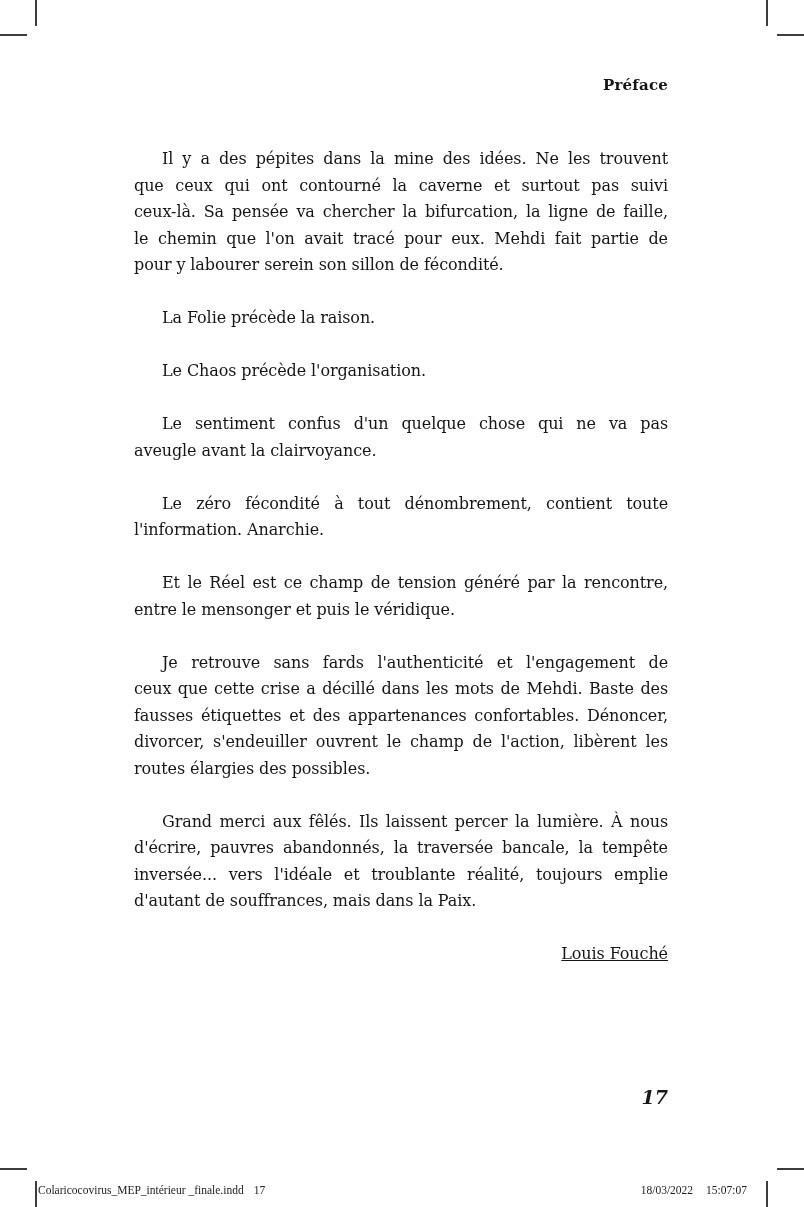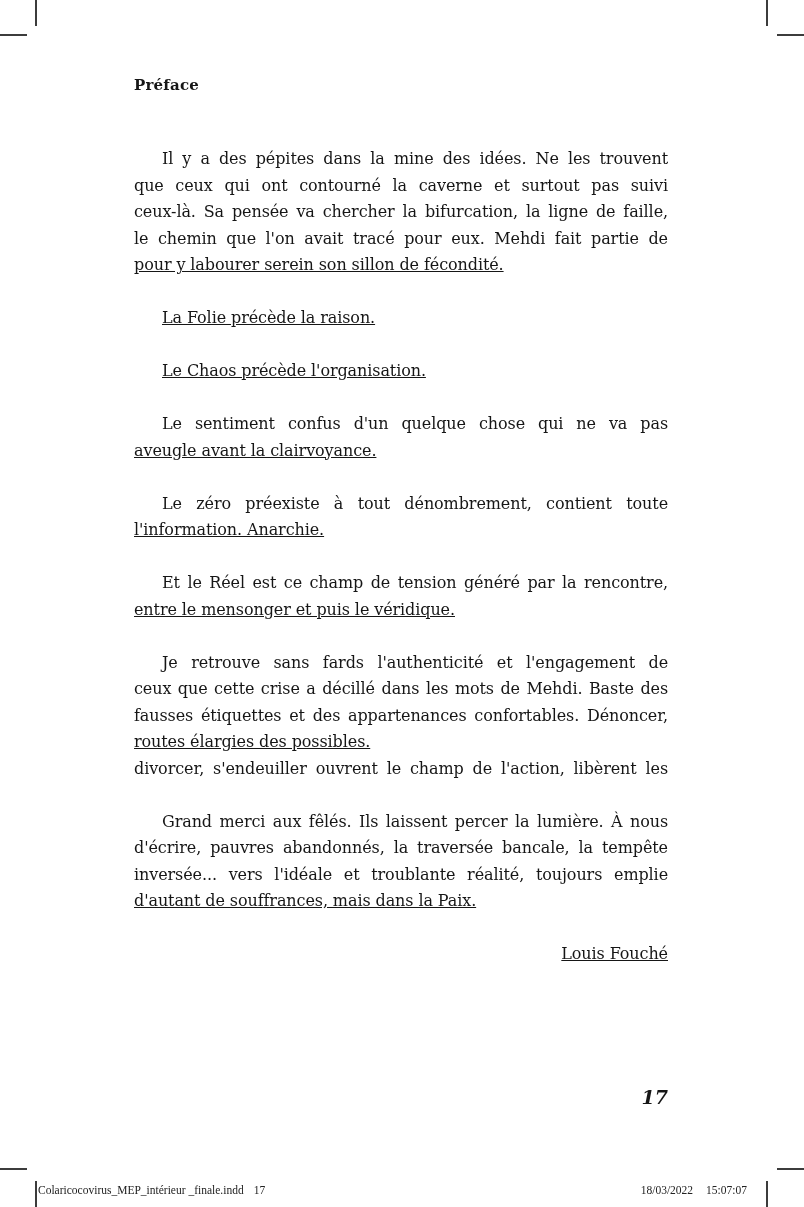--- a/index.html
+++ b/index.html
@@ -23,37 +23,38 @@
   .cm.tr-h { right: 0; top: 34px; }
   .cm.bl-v { left: 35px; bottom: 0; }
   .cm.bl-h { left: 0; top: 1168px; }
   .cm.br-v { left: 766px; bottom: 0; }
   .cm.br-h { right: 0; top: 1168px; }
 
   
   .running-head {
     position: absolute;
     left: 134px; top: 76px; width: 534px;
+    text-align: right;
     font-size: 15px;
     font-weight: bold;
     letter-spacing: 0.2px;
   }
 
   
   .body-text {
     position: absolute;
     left: 134px; top: 146px; width: 534px;
     font-size: 16px;
     line-height: 26.5px;
     letter-spacing: -0.1px;
   }
   .paragraph { margin: 0 0 26.5px 0; }
   .pline { text-align: justify; text-align-last: justify; }
   .pline.first { text-indent: 28px; }
-  .pline.last { text-align-last: left; text-decoration: underline; }
+  .pline.last { text-align-last: left; }
   .signature { text-align: right; text-decoration: underline; }
 
   
   .page-number {
     position: absolute;
     left: 134px; top: 1086px; width: 534px;
     text-align: right;
     font-style: italic;
     font-weight: 600;
     font-size: 19px;
@@ -102,33 +103,33 @@
           <div class="pline first last">La Folie précède la raison.</div>
         </div>
         <div class="paragraph">
           <div class="pline first last">Le Chaos précède l'organisation.</div>
         </div>
         <div class="paragraph">
           <div class="pline first">Le sentiment confus d'un quelque chose qui ne va pas</div>
           <div class="pline last">aveugle avant la clairvoyance.</div>
         </div>
         <div class="paragraph">
-          <div class="pline first">Le zéro préexiste à tout dénombrement, contient toute</div>
+          <div class="pline first">Le zéro fécondité à tout dénombrement, contient toute</div>
           <div class="pline last">l'information. Anarchie.</div>
         </div>
         <div class="paragraph">
           <div class="pline first">Et le Réel est ce champ de tension généré par la rencontre,</div>
           <div class="pline last">entre le mensonger et puis le véridique.</div>
         </div>
         <div class="paragraph">
           <div class="pline first">Je retrouve sans fards l'authenticité et l'engagement de</div>
           <div class="pline">ceux que cette crise a décillé dans les mots de Mehdi. Baste des</div>
           <div class="pline">fausses étiquettes et des appartenances confortables. Dénoncer,</div>
+          <div class="pline">divorcer, s'endeuiller ouvrent le champ de l'action, libèrent les</div>
           <div class="pline last">routes élargies des possibles.</div>
-          <div class="pline">divorcer, s'endeuiller ouvrent le champ de l'action, libèrent les</div>
         </div>
         <div class="paragraph">
           <div class="pline first">Grand merci aux fêlés. Ils laissent percer la lumière. À nous</div>
           <div class="pline">d'écrire, pauvres abandonnés, la traversée bancale, la tempête</div>
           <div class="pline">inversée... vers l'idéale et troublante réalité, toujours emplie</div>
           <div class="pline last">d'autant de souffrances, mais dans la Paix.</div>
         </div>
       </div>
     <div class="signature">Louis Fouché</div>
   </div>

